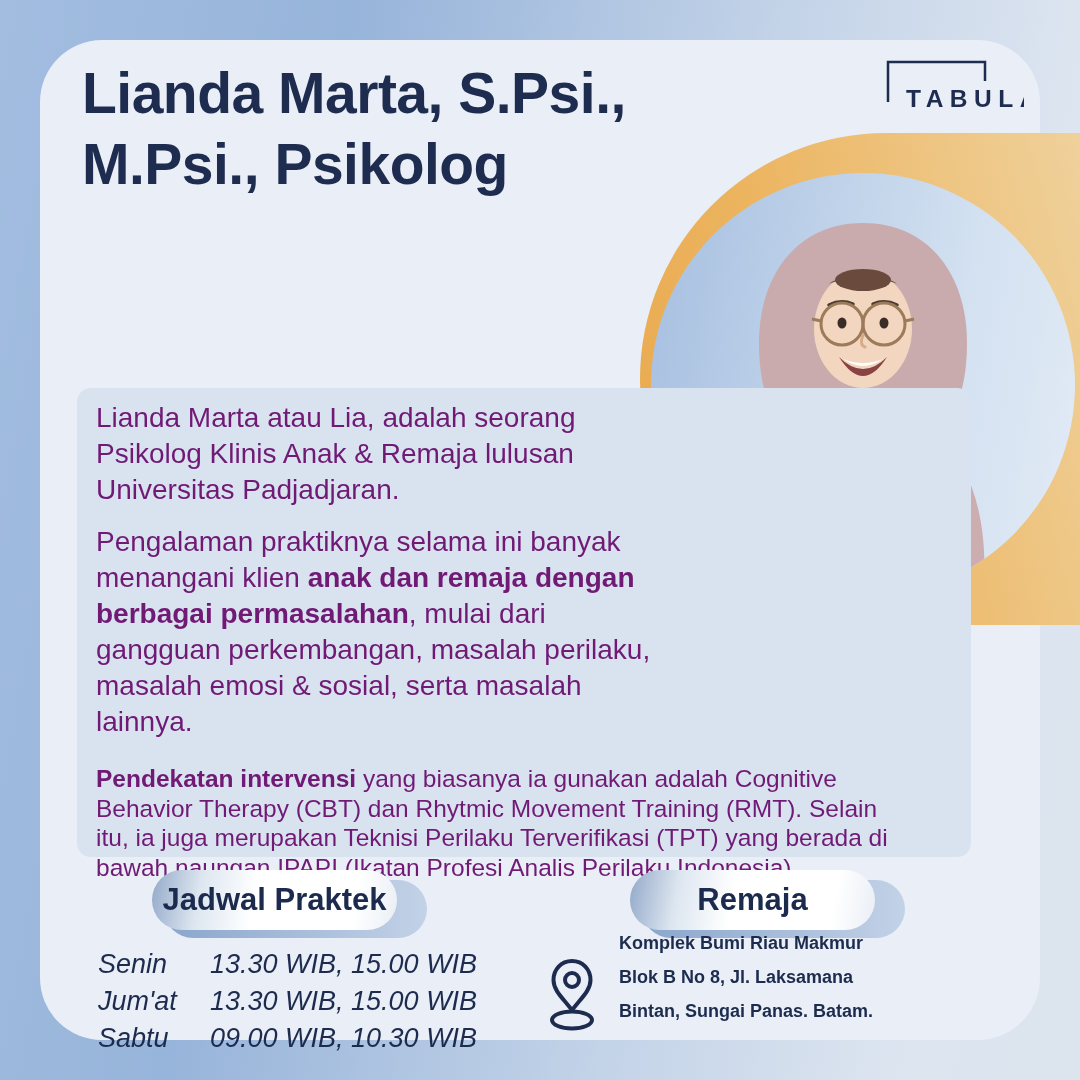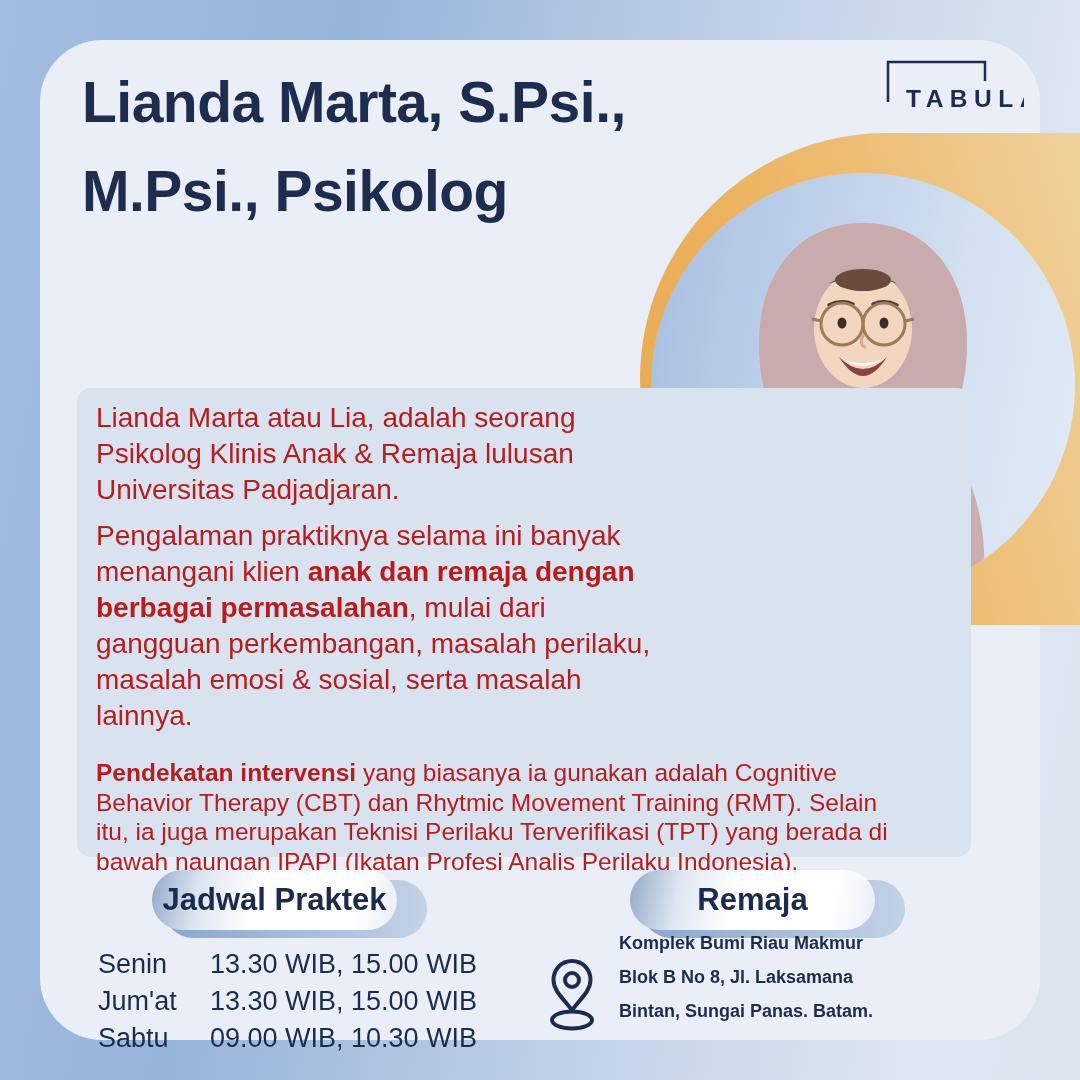--- a/index.html
+++ b/index.html
@@ -8,21 +8,21 @@
     font-family:"Liberation Sans",sans-serif;
     background:linear-gradient(100deg,#a2bde0 0%,#97b4da 28%,#c3d3e8 62%,#dde5f0 86%,#dce4ee 100%);
   }
   .card{
     position:absolute;left:40px;top:40px;width:1000px;height:1000px;
     background:#e9eef7;border-radius:62px;
   }
   
   .name{
     position:absolute;left:82px;top:58px;width:740px;
-    font-size:57px;line-height:89px;font-weight:800;letter-spacing:-0.5px;
+    font-size:57px;line-height:71px;font-weight:800;letter-spacing:-0.5px;
     color:#1e2c4f;white-space:pre-line;
   }
   .role{
     position:absolute;left:82px;top:218px;width:600px;
     font-size:41px;font-weight:800;color:#41649b;
   }
   .price-block{
     position:absolute;left:82px;top:280px;width:640px;
     font-size:34px;line-height:47px;font-weight:400;color:#1e2c4f;white-space:pre-line;
   }
@@ -38,45 +38,45 @@
   }
   .photo-circle{
     position:absolute;left:11px;top:40px;width:424px;height:424px;border-radius:50%;
     overflow:hidden;background:linear-gradient(100deg,#a6bfe0 0%,#d3e1f1 68%,#e3ebf6 100%);
   }
   .photo-circle svg{display:block;}
   
   .bio{
     position:absolute;left:77px;top:388px;width:894px;height:469px;
     background:#d9e3f0;border-radius:14px;box-sizing:border-box;
-    padding:12px 20px 0 19px;color:#b91c1c;
+    padding:12px 20px 0 19px;color:#701a75;
   }
   .bio p{margin:0;white-space:pre-line;}
   .bio .p1,.bio .p2{font-size:28px;line-height:36px;font-weight:400;}
-  .bio .p2{margin-top:10px;}
+  .bio .p2{margin-top:16px;}
   .bio .p3{margin-top:24px;font-size:24.5px;line-height:29.5px;font-weight:400;}
   .bio .b{font-weight:800;}
   
   .badge{position:absolute;width:245px;height:60px;}
   .badge .under{
     position:absolute;left:12px;top:10px;width:263px;height:58px;border-radius:29px;
     background:linear-gradient(90deg,#8aa6cc 0%,#c2d2e7 100%);
   }
   .badge .front{
     position:absolute;left:0;top:0;width:245px;height:60px;border-radius:30px;
     background:linear-gradient(100deg,#93a9c9 0%,#dde6f0 20%,#ffffff 42%,#ffffff 82%,#e9eef5 100%);
     display:flex;align-items:center;justify-content:center;
     font-size:31px;font-weight:800;color:#1c2b4d;
   }
   .badge-jadwal{left:152px;top:870px;}
   .badge-lokasi{left:630px;top:870px;}
   
   .schedule{
     position:absolute;left:98px;top:946px;width:420px;
-    font-weight:500;color:#1d2c4e;font-size:27px;line-height:37px;
+    font-style:italic;font-weight:500;color:#1d2c4e;font-size:27px;line-height:37px;
   }
   .schedule .row{display:flex;}
   .schedule .day{width:112px;flex:none;}
   
   .pin{position:absolute;left:544px;top:954px;}
   .address{
     position:absolute;left:619px;top:926px;width:420px;
     font-size:18px;line-height:34px;font-weight:600;color:#1d2c4e;white-space:pre-line;
   }
 </style>

